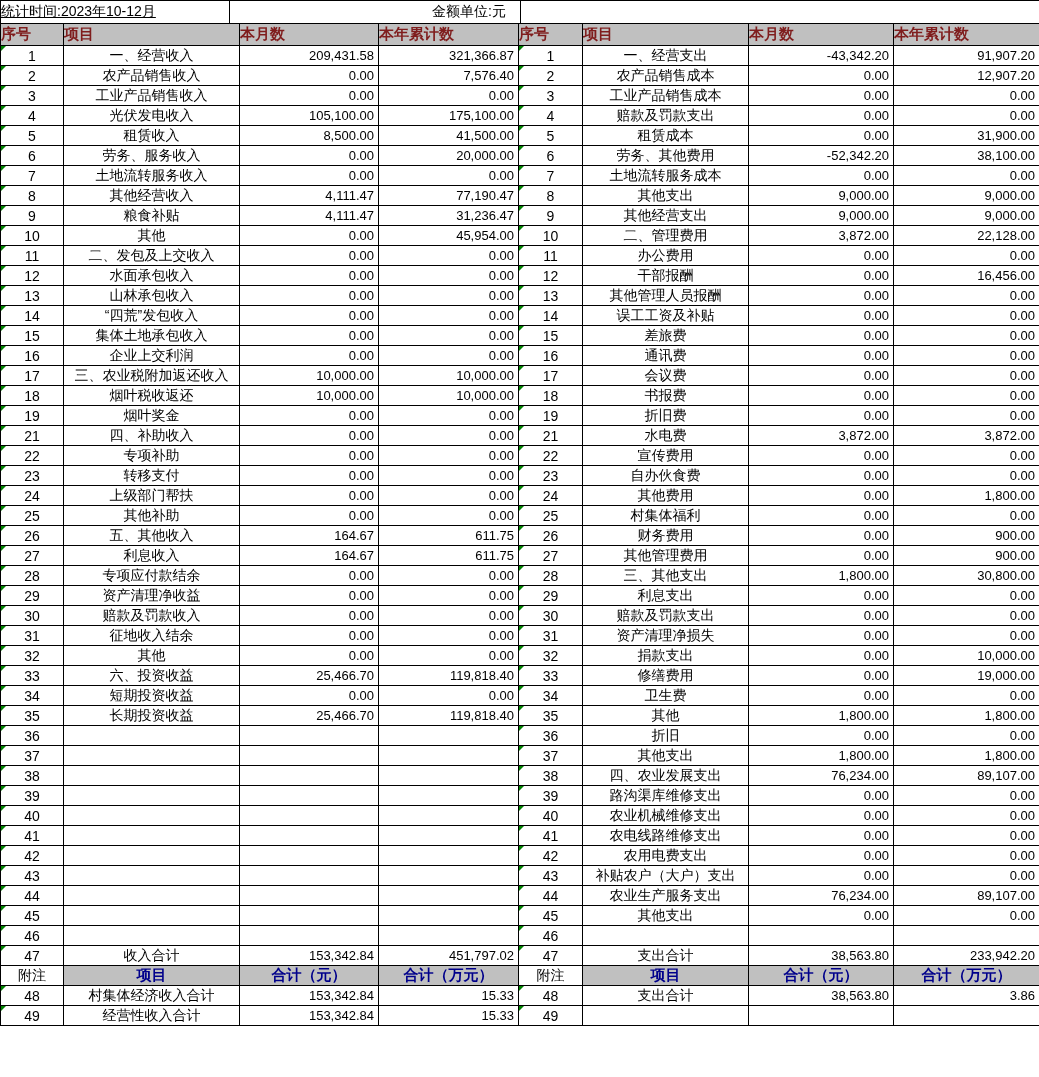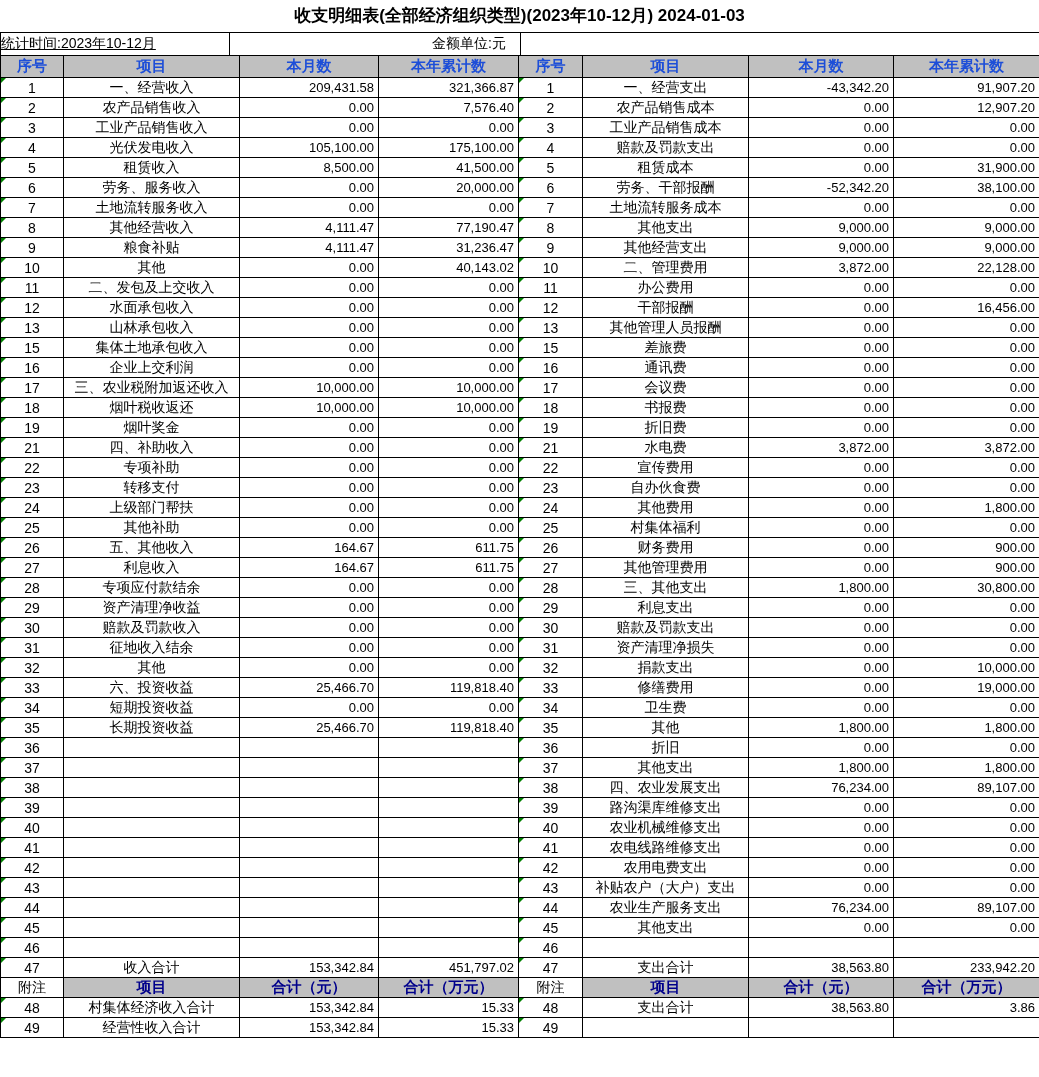--- a/index.html
+++ b/index.html
@@ -42,24 +42,24 @@
   table.grid th, table.grid td {
     border: 1px solid #000;
     overflow: hidden;
     white-space: nowrap;
     padding: 0;
     height: 20px;
   }
   table.grid thead th {
     height: 22px;
     background: #c0c0c0;
-    color: #1d4ed8;
+    color: #7f1d1d;
     font-size: 15px;
     font-weight: bold;
-    text-align: center;
+    text-align: left;
   }
   .c-num  { text-align: center; font-size: 14px; position: relative; }
   .c-item { text-align: center; font-size: 14px; }
   .c-val  { text-align: right; font-size: 13px; padding-right: 4px !important; }
   .tri {
     position: absolute;
     top: 0; left: 0;
     width: 0; height: 0;
     border-top: 5px solid #008000;
     border-right: 5px solid transparent;
@@ -77,21 +77,20 @@
     font-size: 14px;
     text-align: center;
     margin-top: 40px;
   }
 </style>
 </head>
 <body>
 
 <div class="sheet">
 
-  <div class="title-bar">收支明细表(全部经济组织类型)(2023年10-12月) 2024-01-03</div>
 
   <div class="info-row">
     <div class="info-cell info-time">统计时间:2023年10-12月</div>
     <div class="info-cell info-money">金额单位:元</div>
   </div>
 
   <table class="grid">
     <colgroup>
       <col style="width:63px">
         <col style="width:176px">
@@ -164,21 +163,21 @@
           <td class="c-item">租赁成本</td>
           <td class="c-val">0.00</td>
           <td class="c-val">31,900.00</td>
         </tr>
         <tr>
           <td class="c-num"><span class="tri"></span><span>6</span></td>
           <td class="c-item">劳务、服务收入</td>
           <td class="c-val">0.00</td>
           <td class="c-val">20,000.00</td>
           <td class="c-num"><span class="tri"></span><span>6</span></td>
-          <td class="c-item">劳务、干部报酬</td>
+          <td class="c-item">劳务、其他费用</td>
           <td class="c-val">-52,342.20</td>
           <td class="c-val">38,100.00</td>
         </tr>
         <tr>
           <td class="c-num"><span class="tri"></span><span>7</span></td>
           <td class="c-item">土地流转服务收入</td>
           <td class="c-val">0.00</td>
           <td class="c-val">0.00</td>
           <td class="c-num"><span class="tri"></span><span>7</span></td>
           <td class="c-item">土地流转服务成本</td>
@@ -202,21 +201,21 @@
           <td class="c-val">31,236.47</td>
           <td class="c-num"><span class="tri"></span><span>9</span></td>
           <td class="c-item">其他经营支出</td>
           <td class="c-val">9,000.00</td>
           <td class="c-val">9,000.00</td>
         </tr>
         <tr>
           <td class="c-num"><span class="tri"></span><span>10</span></td>
           <td class="c-item">其他</td>
           <td class="c-val">0.00</td>
-          <td class="c-val">40,143.02</td>
+          <td class="c-val">45,954.00</td>
           <td class="c-num"><span class="tri"></span><span>10</span></td>
           <td class="c-item">二、管理费用</td>
           <td class="c-val">3,872.00</td>
           <td class="c-val">22,128.00</td>
         </tr>
         <tr>
           <td class="c-num"><span class="tri"></span><span>11</span></td>
           <td class="c-item">二、发包及上交收入</td>
           <td class="c-val">0.00</td>
           <td class="c-val">0.00</td>
@@ -235,20 +234,30 @@
           <td class="c-val">0.00</td>
           <td class="c-val">16,456.00</td>
         </tr>
         <tr>
           <td class="c-num"><span class="tri"></span><span>13</span></td>
           <td class="c-item">山林承包收入</td>
           <td class="c-val">0.00</td>
           <td class="c-val">0.00</td>
           <td class="c-num"><span class="tri"></span><span>13</span></td>
           <td class="c-item">其他管理人员报酬</td>
+          <td class="c-val">0.00</td>
+          <td class="c-val">0.00</td>
+        </tr>
+        <tr>
+          <td class="c-num"><span class="tri"></span><span>14</span></td>
+          <td class="c-item">“四荒”发包收入</td>
+          <td class="c-val">0.00</td>
+          <td class="c-val">0.00</td>
+          <td class="c-num"><span class="tri"></span><span>14</span></td>
+          <td class="c-item">误工工资及补贴</td>
           <td class="c-val">0.00</td>
           <td class="c-val">0.00</td>
         </tr>
         <tr>
           <td class="c-num"><span class="tri"></span><span>15</span></td>
           <td class="c-item">集体土地承包收入</td>
           <td class="c-val">0.00</td>
           <td class="c-val">0.00</td>
           <td class="c-num"><span class="tri"></span><span>15</span></td>
           <td class="c-item">差旅费</td>

